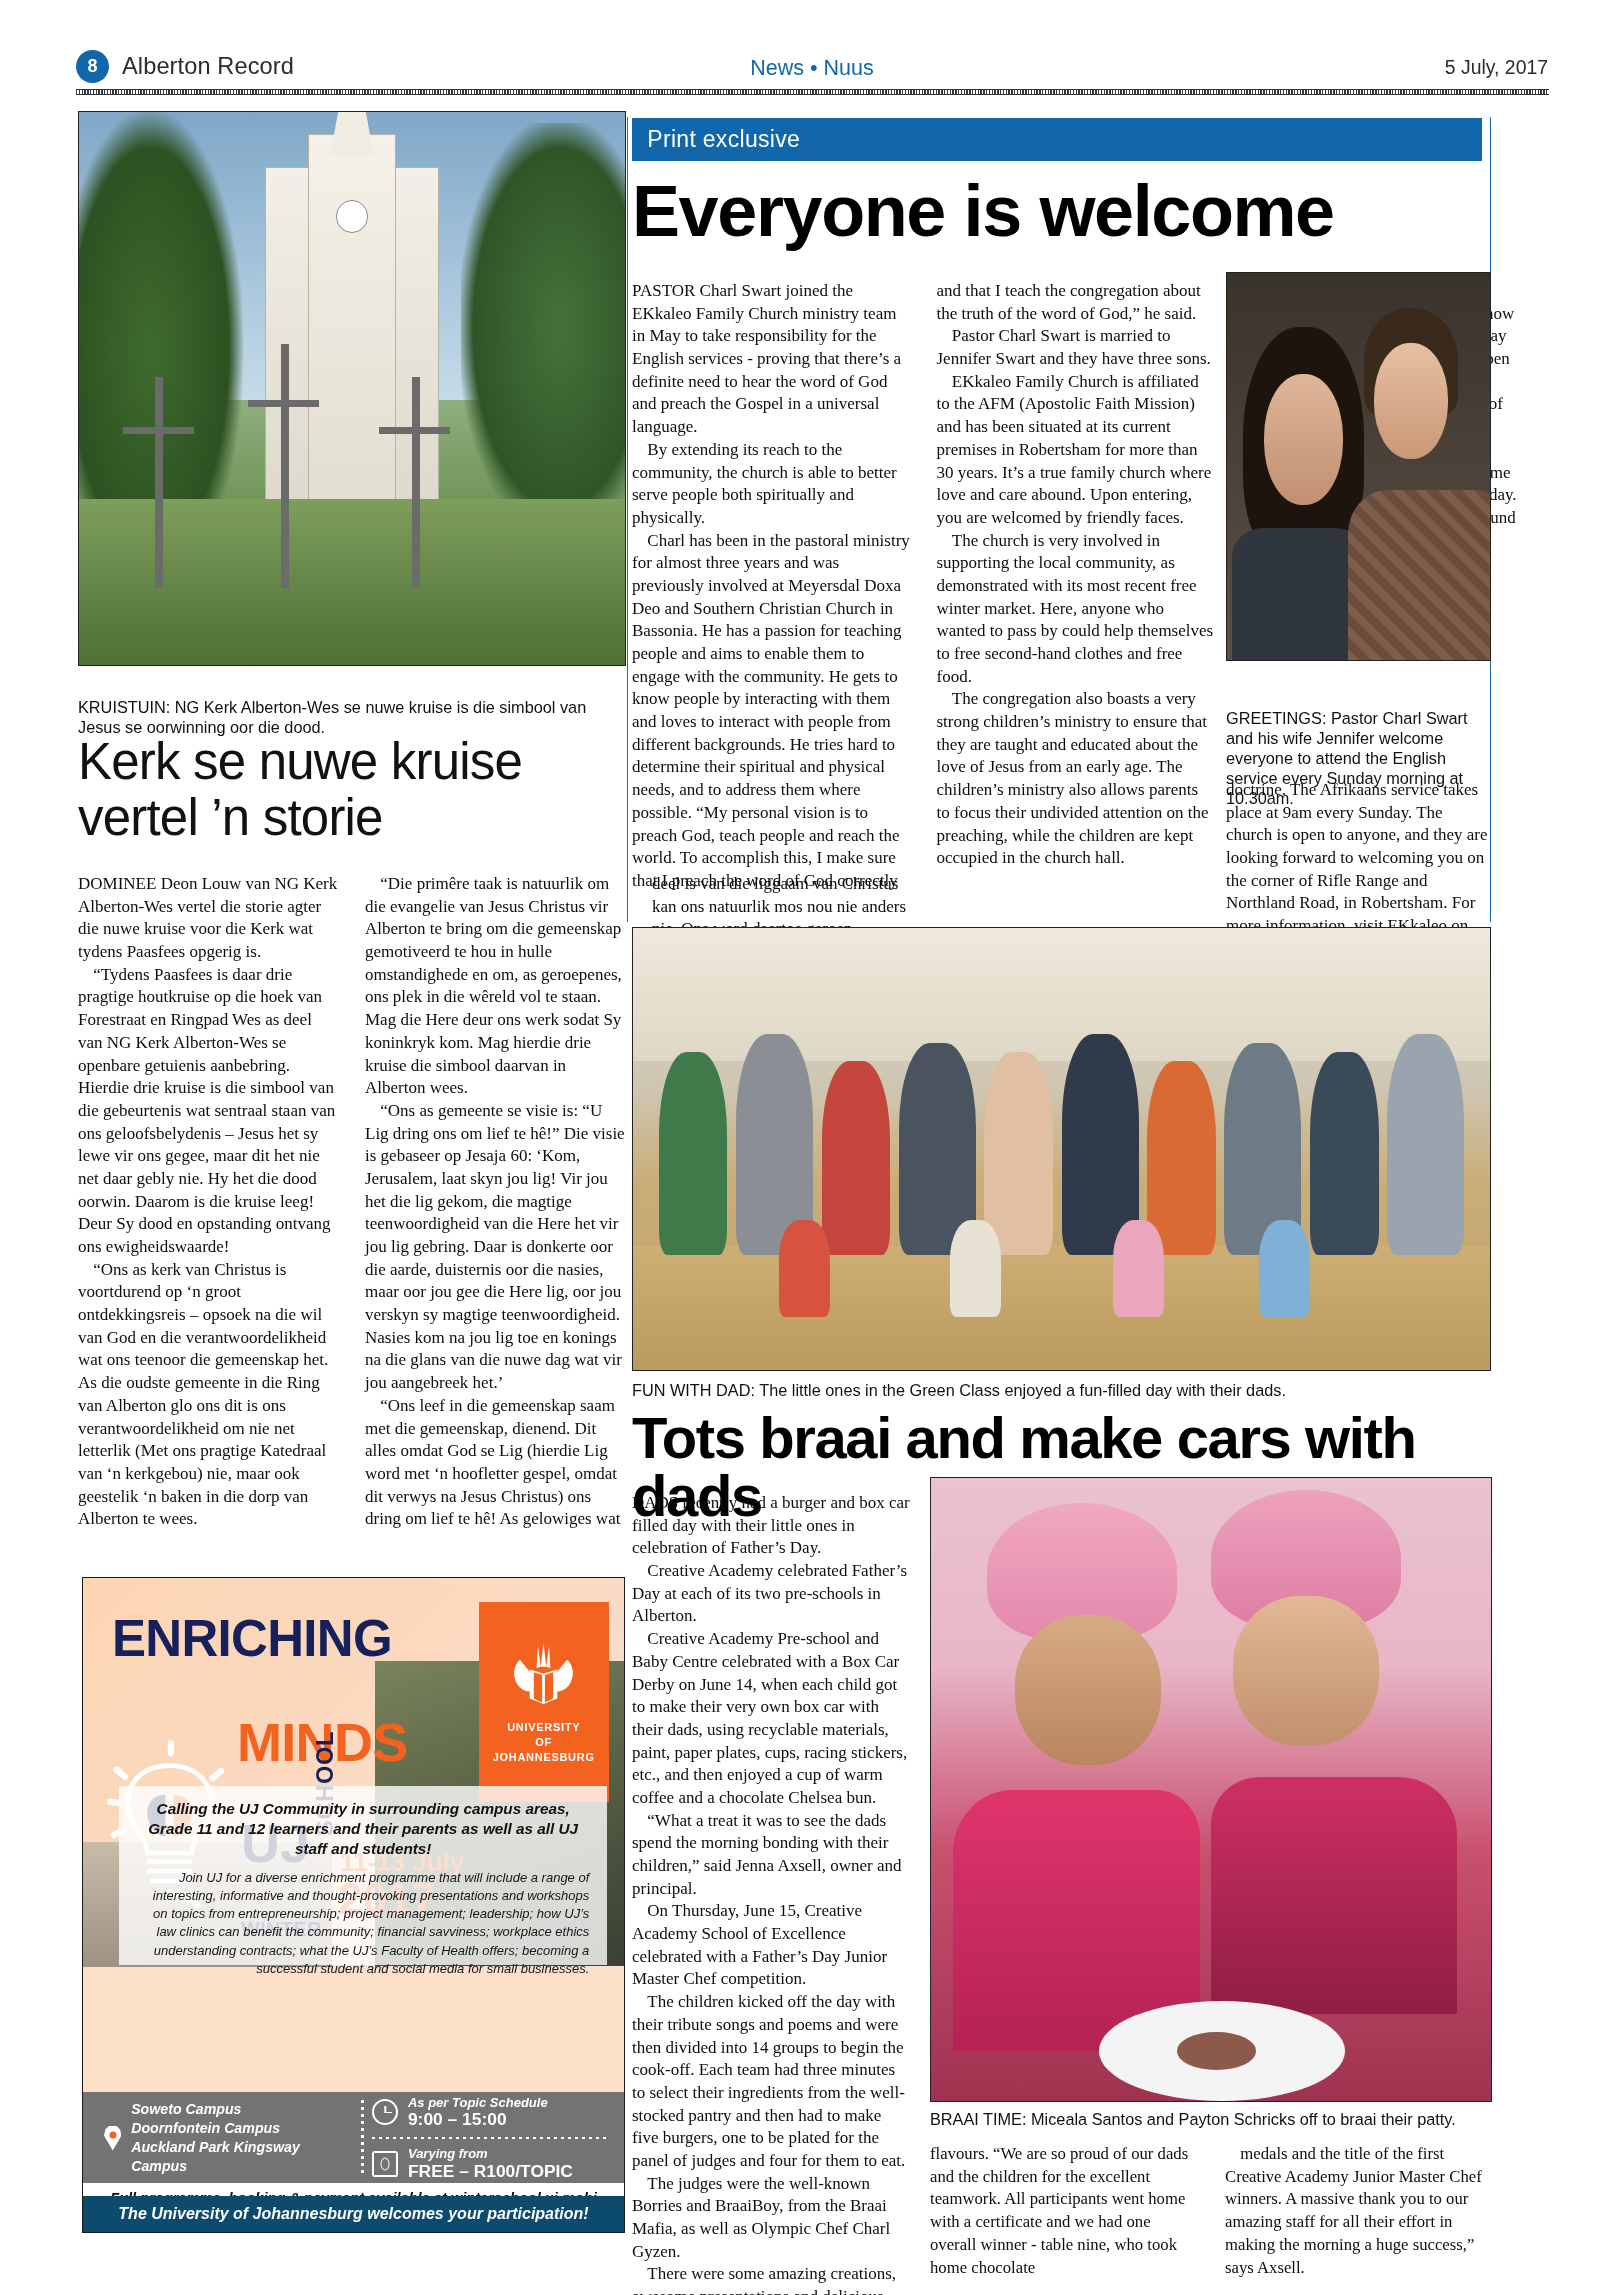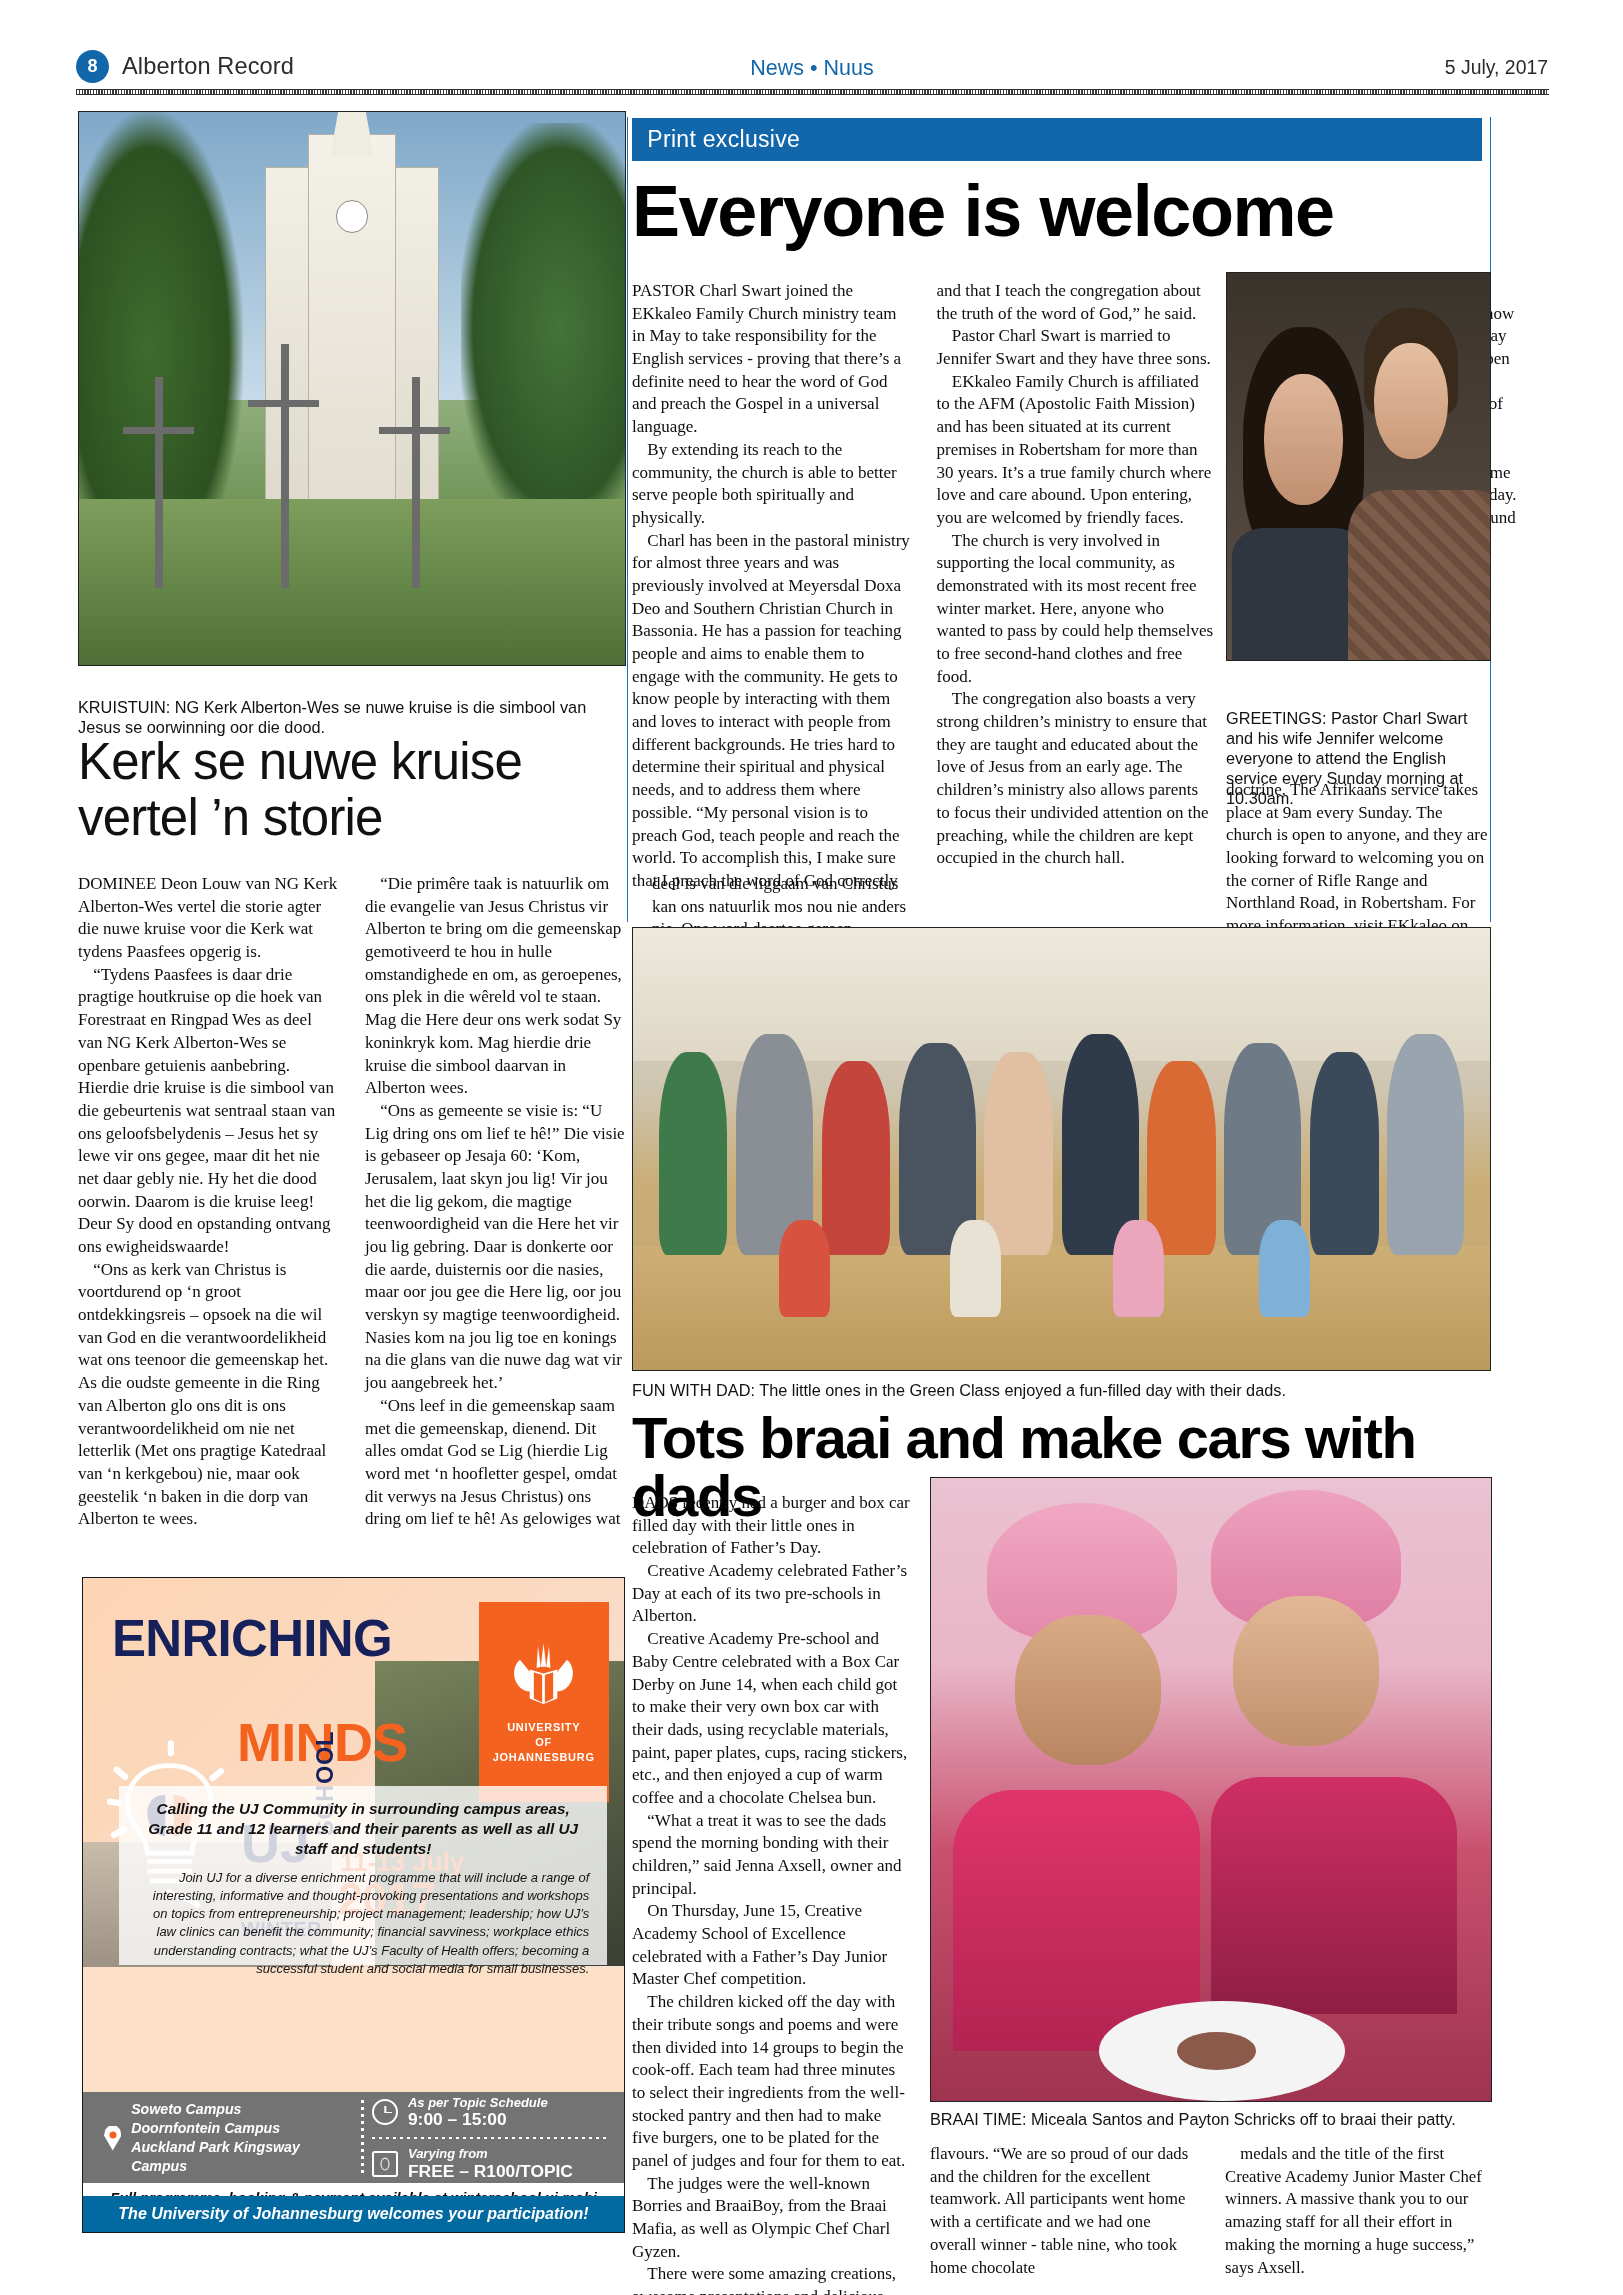--- a/index.html
+++ b/index.html
@@ -160,21 +160,21 @@
   .uj-ico.clock::after{content:"";position:absolute;left:50%;top:48%;width:30%;height:1.4px;background:#fff;}
   .uj-sm { font-size:13px; font-style:italic; font-weight:bold; line-height:1.18;}
   .uj-lg { font-size:17.4px; font-weight:bold; line-height:1.1;}
   .uj-hdots { height:2.8px; margin:1.4px 0 1.4px 0;
     background: repeating-linear-gradient(to right, #fff 0 2.8px, transparent 2.8px 7px); }
   .uj-footer1 {
     position:absolute; left:0; right:0; top:605px; height:29px; background:#fff; color:#111;
     display:flex; align-items:center; justify-content:center; font-size:14.6px; font-weight:bold; font-style:italic;
   }
   .uj-footer2 {
-    position:absolute; left:0; right:0; bottom:0; height:36px; background:#0369a1; color:#fff;
+    position:absolute; left:0; right:0; bottom:0; height:36px; background:#0c4a6e; color:#fff;
     display:flex; align-items:center; justify-content:center; font-size:16px; font-weight:bold; font-style:italic;
   }
 
   
   .vrule { position:absolute; width:1.4px; background:#1a6fb5; }
 
   .print-excl {
     position:absolute; left:632px; top:118px; width:850px; height:43px;
     background:#1267ab; color:#fff; font-family:"Liberation Sans",sans-serif;
     font-size:23px; display:flex; align-items:center; padding-left:15.3px; letter-spacing:0.3px;

